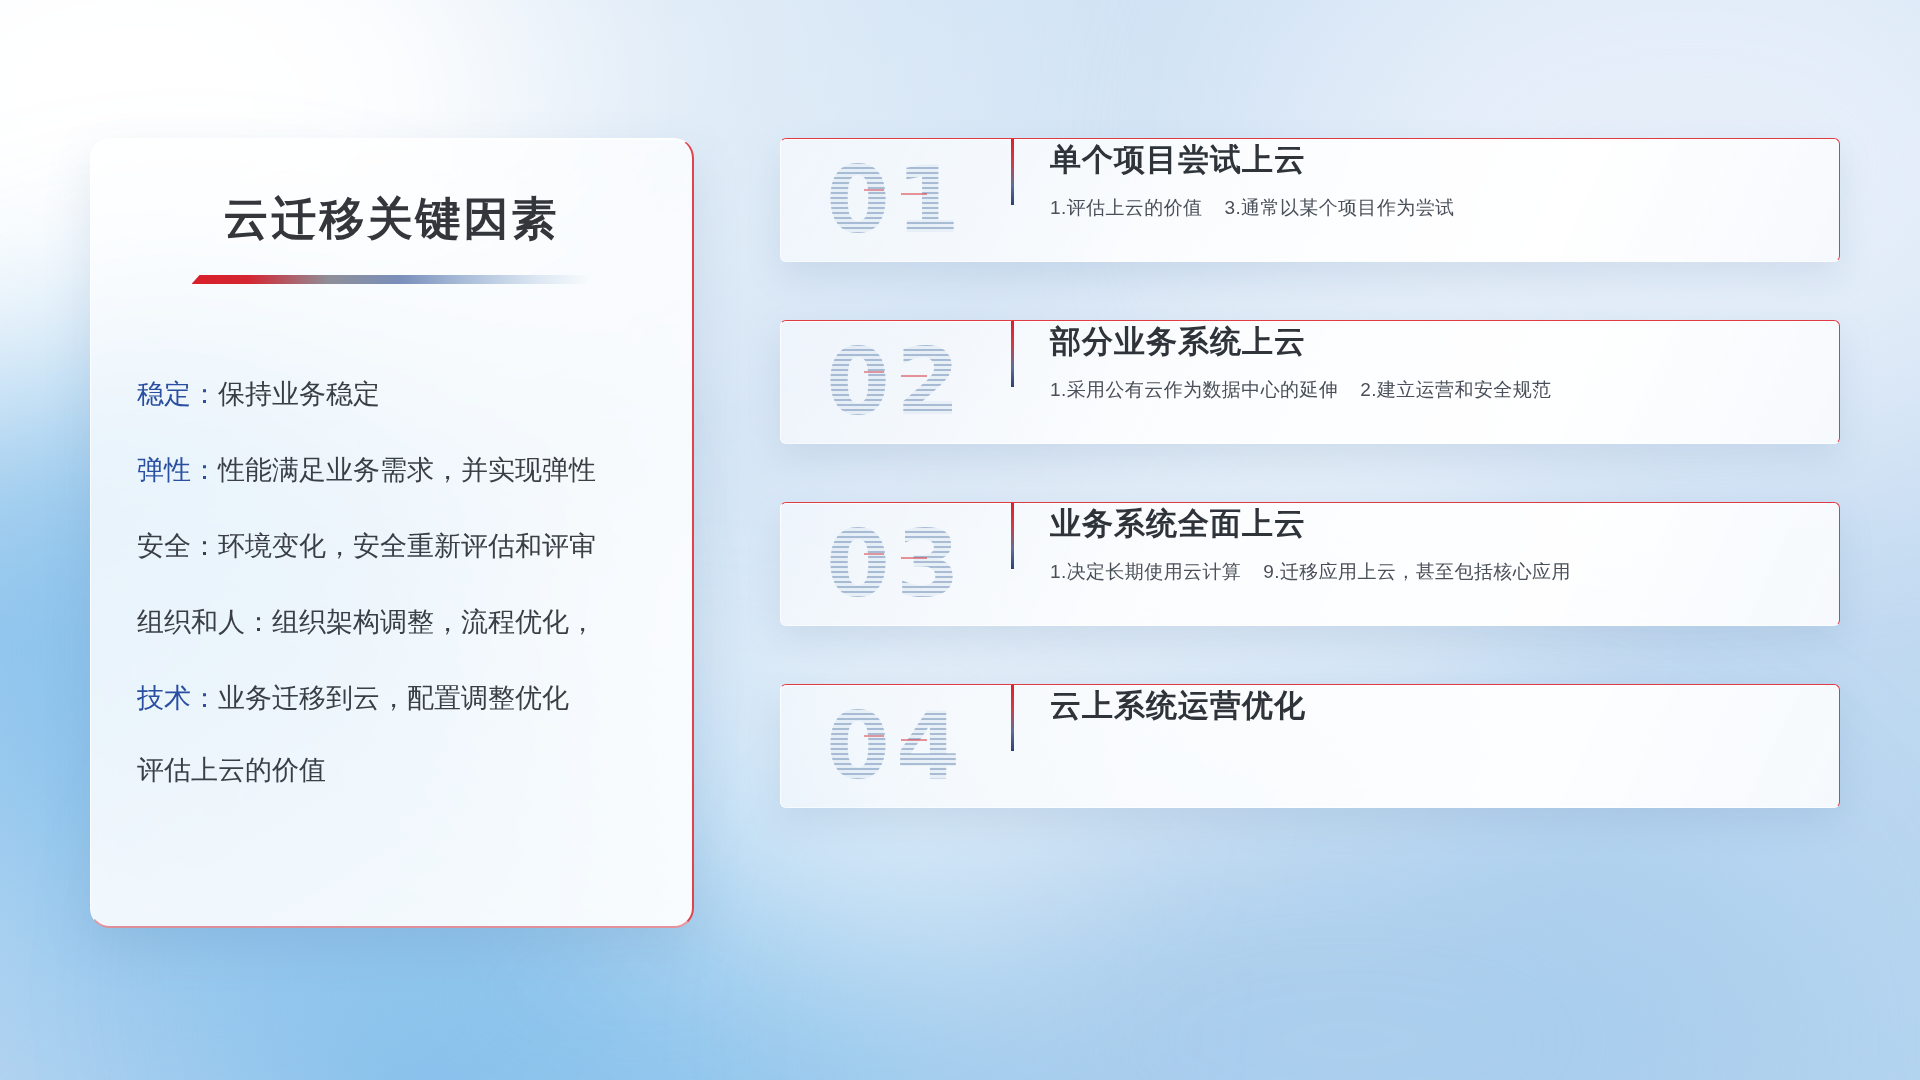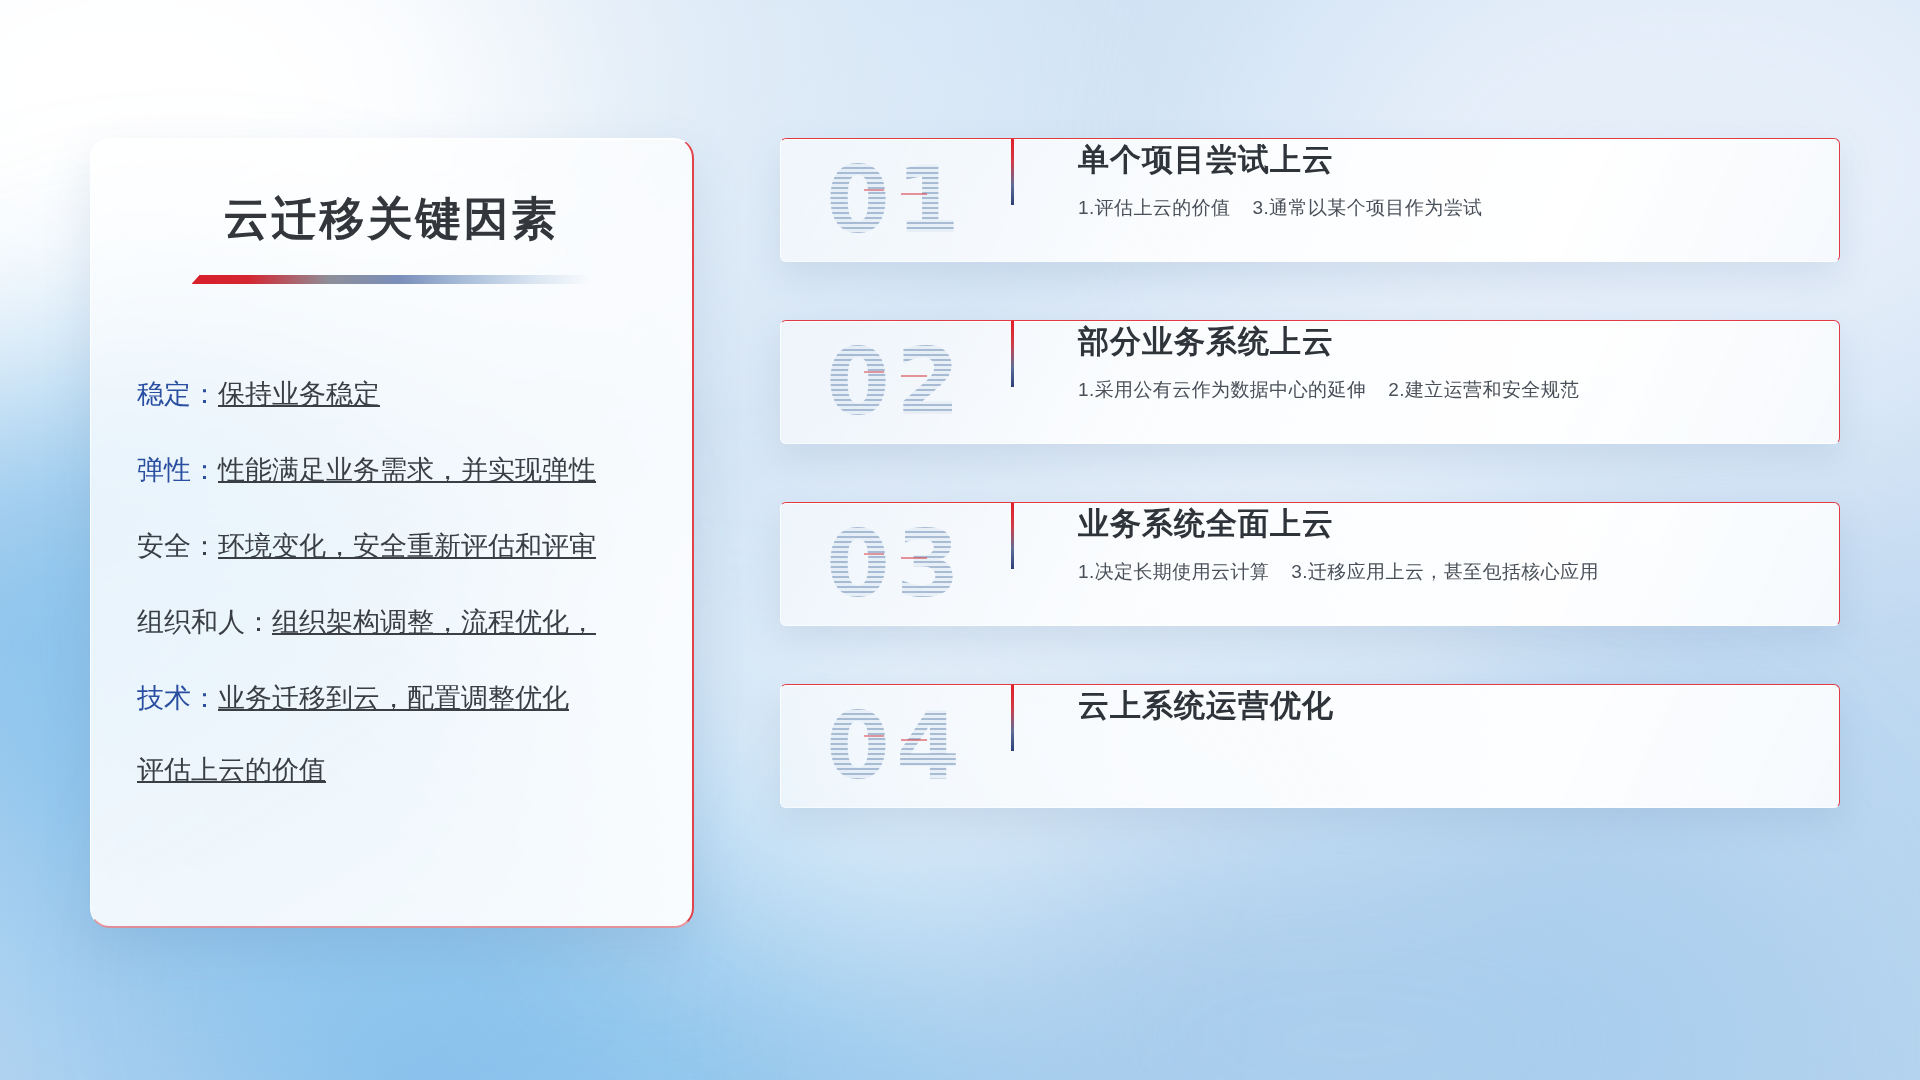--- a/index.html
+++ b/index.html
@@ -59,21 +59,21 @@
   }
   #factor-list { margin: 72px 0 0 46px; }
   .factor-row {
     font-size: 27px;
     line-height: 76px;
     color: #3a3f45;
     white-space: nowrap;
   }
   .factor-row .k { color: #2a4fa0; }
   .factor-row .k.plain { color: #3a3f45; }
-  .factor-row .v { color: #3a3f45; text-decoration: underline; }
+  .factor-row .v { color: #3a3f45; }
   .factor-row.cont { margin-top: -4px; }
 
   
   #cards {
     position: absolute;
     left: 780px; top: 138px;
     width: 1060px;
   }
   .card {
     position: relative;
@@ -139,21 +139,21 @@
     left: 36%; top: 41%;
     width: 20px; height: 2px;
     background: rgba(216,60,70,0.5);
   }
   .card-divider {
     flex: 0 0 3px;
     width: 3px; height: 66px;
     background: linear-gradient(180deg, #e11e28 0%, #d23a48 35%, #5f6f99 70%, #2c3f77 100%);
     margin-right: 36px;
   }
-  .card-body { flex: 1 1 auto; padding-right: 24px; margin-left: 28px; }
+  .card-body { flex: 1 1 auto; padding-right: 24px; }
   .card-title {
     font-size: 31px;
     font-weight: 700;
     color: #2f343a;
     letter-spacing: 1px;
     margin-bottom: 14px;
   }
   .card-desc {
     font-size: 19px;
     color: #4a5059;
@@ -216,21 +216,21 @@
       <article class="card">
         <div class="card-index">
           <span class="num-glow">03</span>
           <span class="num">03</span>
           <span class="num-tick"></span>
           <span class="num-tick2"></span>
         </div>
         <div class="card-divider"></div>
         <div class="card-body">
           <div class="card-title">业务系统全面上云</div>
-          <div class="card-desc"><span>1.决定长期使用云计算</span><span class="gap"></span><span>3.迁移应用上云，甚至包括核心应用</span></div>
+          <div class="card-desc"><span>1.决定长期使用云计算</span><span class="gap"></span><span>9.迁移应用上云，甚至包括核心应用</span></div>
         </div>
       </article>
       <article class="card">
         <div class="card-index">
           <span class="num-glow">04</span>
           <span class="num">04</span>
           <span class="num-tick"></span>
           <span class="num-tick2"></span>
         </div>
         <div class="card-divider"></div>

